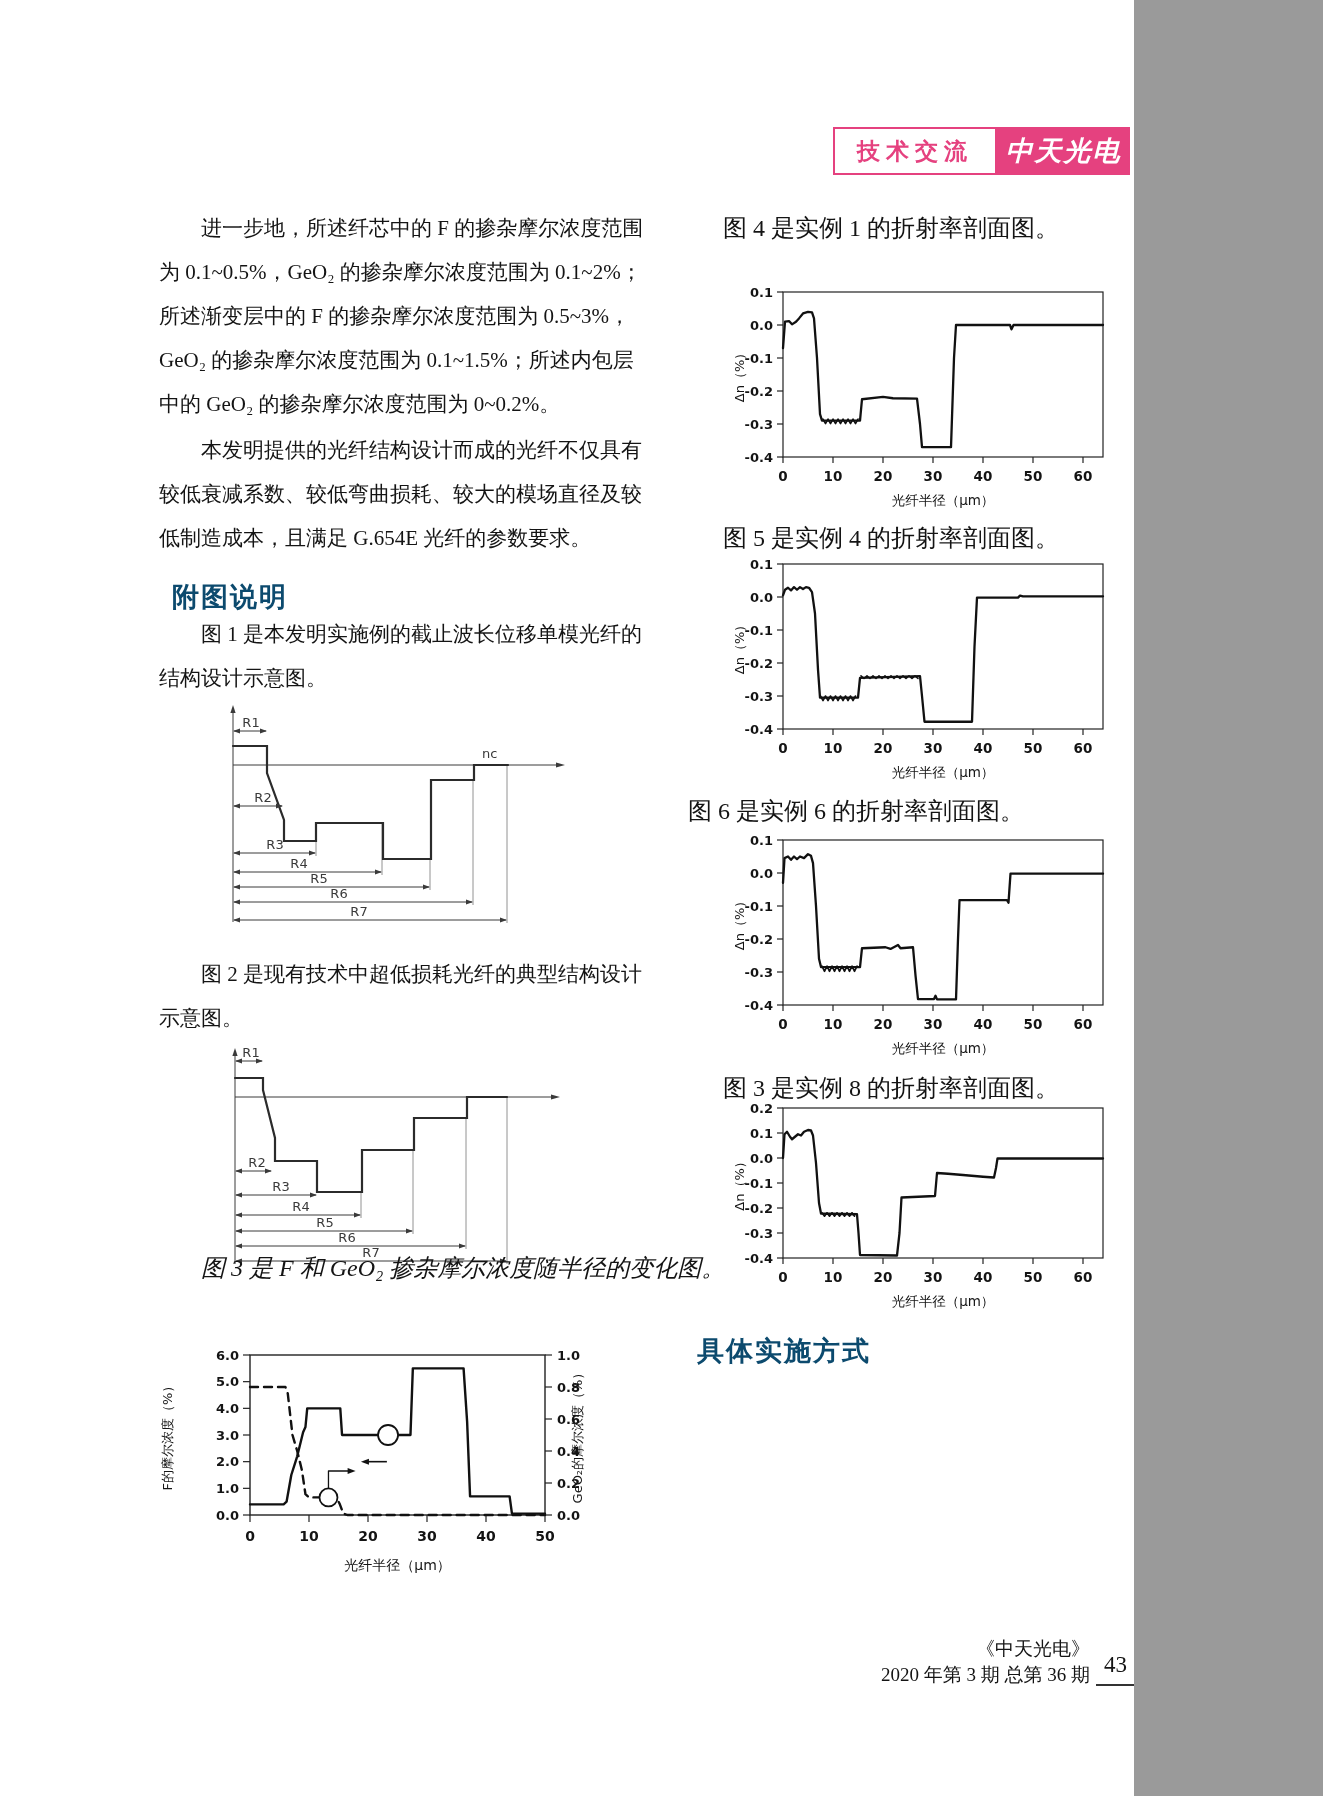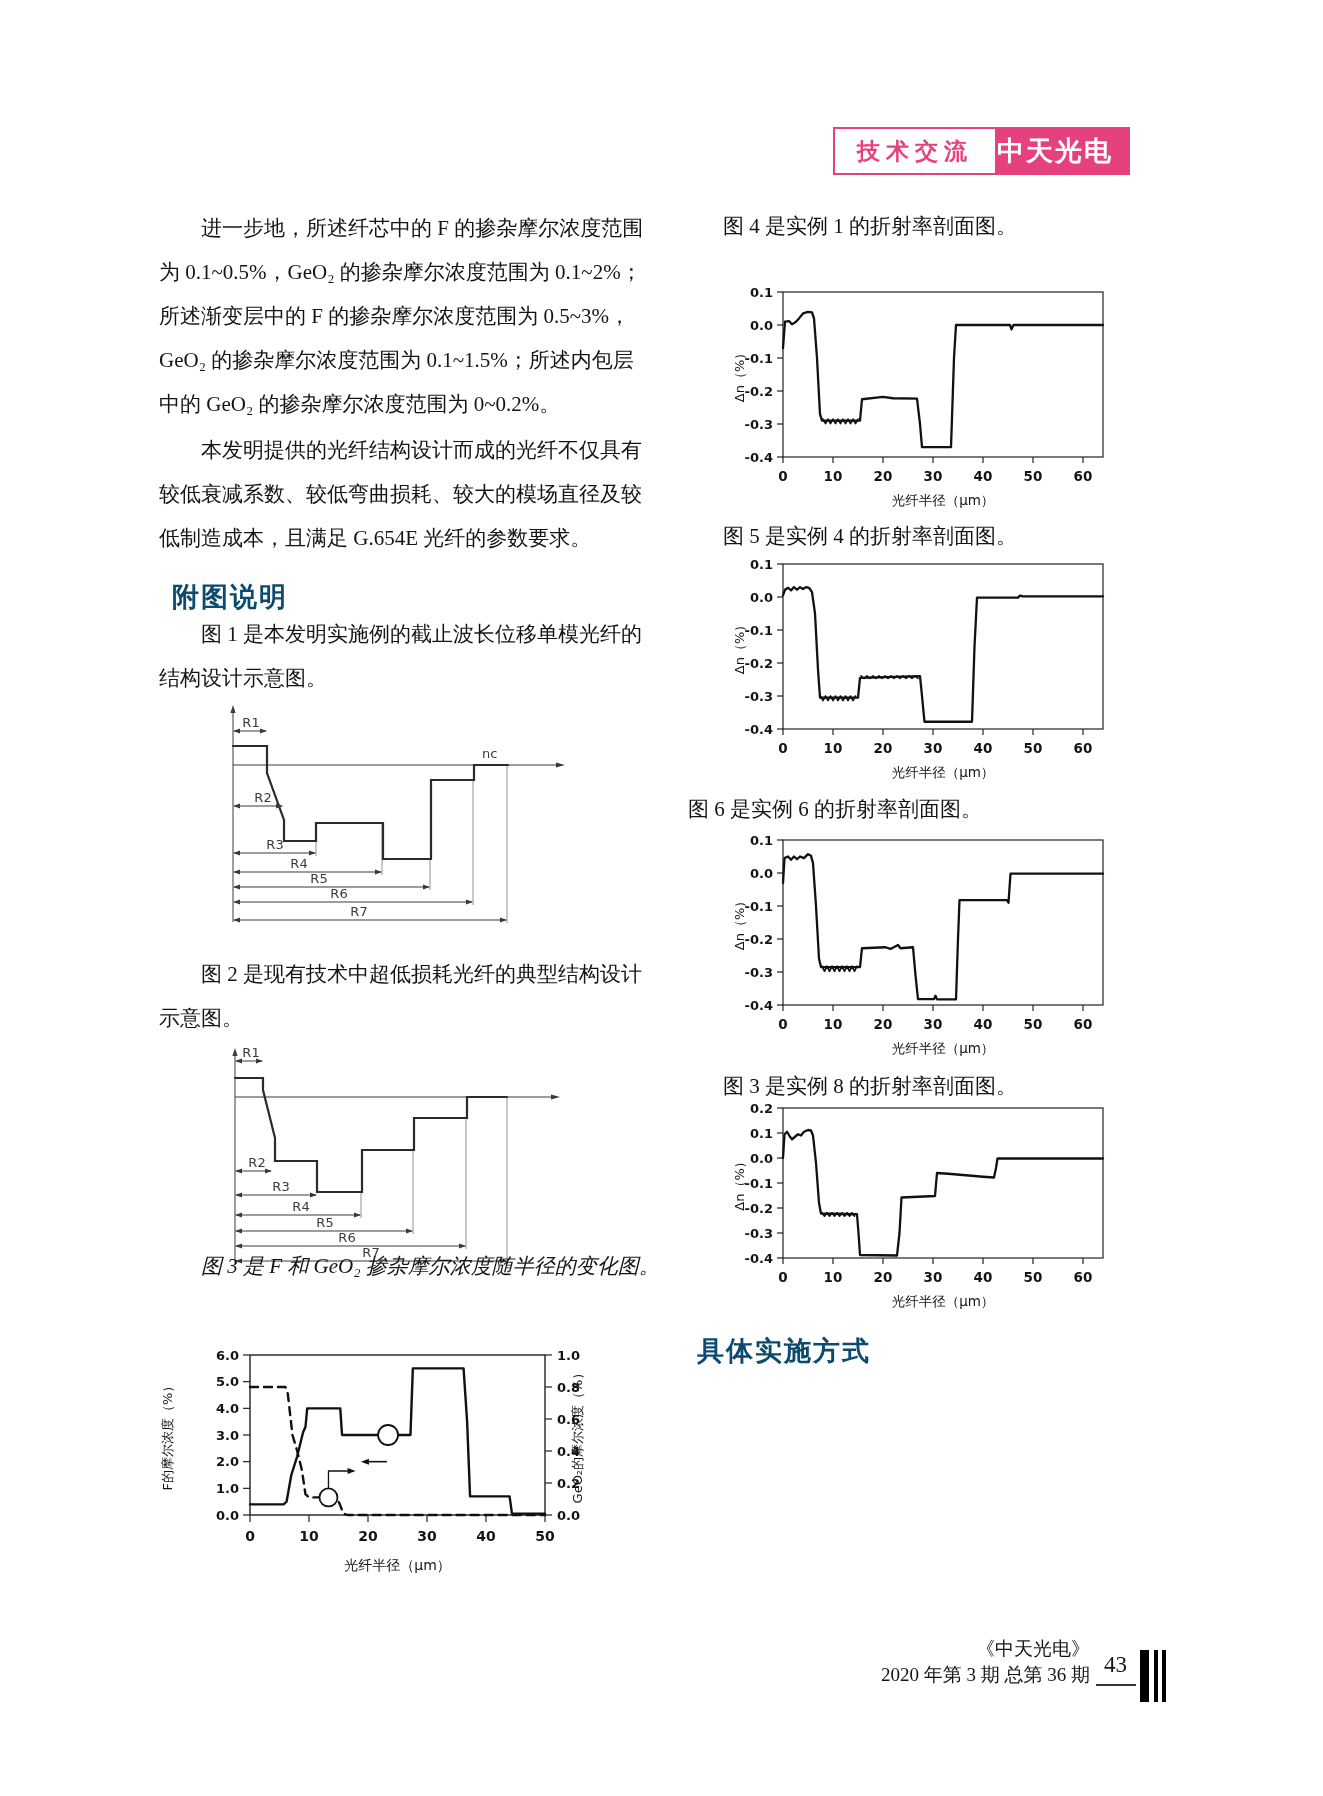--- a/index.html
+++ b/index.html
@@ -1,33 +1,33 @@
 <!DOCTYPE html>
 <html><head>
 <meta charset="utf-8">
 <style>
   html,body{margin:0;padding:0;background:#9a9a9a;}
-  .page{position:relative;width:1323px;height:1796px;background:#ffffff;overflow:hidden;
+  .page{position:relative;width:1134px;height:1796px;background:#ffffff;overflow:hidden;
         font-family:"Liberation Serif","DejaVu Serif",serif;color:#141414;}
   
   .hdr-tag{position:absolute;left:833px;top:127px;width:164px;height:48px;border:2.5px solid #e5417f;
            box-sizing:border-box;display:flex;align-items:center;justify-content:center;
            color:#e5417f;font-size:23px;font-weight:700;letter-spacing:6px;
            font-family:"Liberation Sans","DejaVu Sans",sans-serif;}
   .hdr-brand{position:absolute;left:997px;top:127px;width:133px;height:48px;background:#e5417f;
-           display:flex;align-items:center;justify-content:flex-start;color:#ffffff;font-size:27px;
-           font-weight:900;letter-spacing:2px;}
+           display:flex;align-items:center;justify-content:center;color:#ffffff;font-size:27px;
+           font-weight:900;font-style:italic;letter-spacing:2px;}
   
   .para{position:absolute;width:480px;}
   .line{height:44px;line-height:44px;font-size:21px;white-space:nowrap;}
   .rline{height:41px;line-height:41px;font-size:20.5px;white-space:nowrap;}
   .indent{padding-left:42px;}
   .sec-head{position:absolute;margin:13px;color:#0c4a6e;font-size:27px;font-weight:700;
             letter-spacing:2px;white-space:nowrap;}
-  .caption{position:absolute;font-size:21px;white-space:nowrap;}
+  .caption{position:absolute;font-size:24px;white-space:nowrap;}
   
   .foot{position:absolute;font-size:19px;white-space:nowrap;text-align:right;}
   .foot-page{position:absolute;font-size:23px;}
   .foot-rule{position:absolute;background:#333;}
   .bar{position:absolute;background:#000;}
   svg{position:absolute;overflow:visible;}
   svg text{font-family:"DejaVu Sans","Liberation Sans",sans-serif;}
 </style>
 </head>
 <body>

